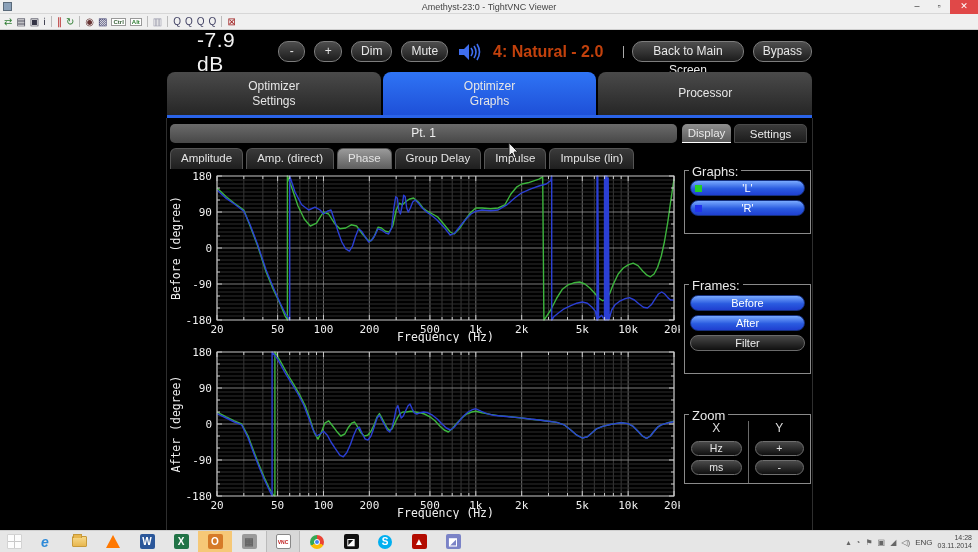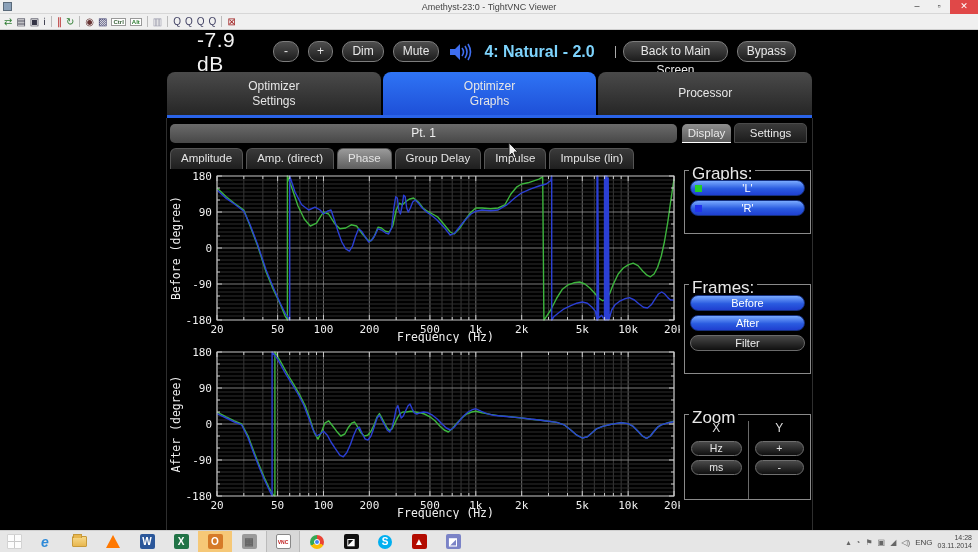--- a/index.html
+++ b/index.html
@@ -31,21 +31,21 @@
   
   .topbar { position:absolute; left:167px; top:6px; width:645px; height:31px;
             display:flex; align-items:center; }
   .db-level { font-size:21px; color:#f2f2f2; margin-left:30px; margin-right:22px;
             letter-spacing:0.5px; }
   .pill { background:linear-gradient(#4e4e4e,#1c1c1c); border:1px solid #7d7d7d;
           border-radius:10px; color:#e8e8e8; font-size:12px; text-align:center;
           height:21px; line-height:19px; margin-right:9px; padding:0 9px; }
   .pill.small { width:33px; padding:0; }
   .speaker { width:27px; height:21px; margin-right:10px; display:flex; align-items:center; }
-  .preset { font-size:16px; font-weight:bold; color:#7dd3fc; margin-right:20px;
+  .preset { font-size:16px; font-weight:bold; color:#c2410c; margin-right:20px;
             white-space:nowrap; }
   .preset-caret { width:1px; height:12px; background:#aaa; margin-right:8px; }
 
   
   .main-tabs { position:absolute; left:167px; top:42px; width:645px; height:43px;
                display:flex; gap:2px; }
   .main-tab { flex:1; border-radius:8px 8px 0 0; background:linear-gradient(#4a4a4a,#262626);
               color:#e6e6e6; font-size:12px; display:flex; flex-direction:column;
               justify-content:center; align-items:center; line-height:15px; }
   .main-tab.active { background:linear-gradient(#2f74f5,#1e50d8); }
@@ -65,34 +65,34 @@
   .gtab { background:linear-gradient(#3a3a3a,#1f1f1f); border:1px solid #555;
             border-bottom:none; border-radius:6px 6px 0 0; color:#e4e4e4; font-size:11.5px;
             line-height:19px; padding:0 10px; white-space:nowrap; }
   .gtab.active { background:linear-gradient(#9a9a9a,#5e5e5e); }
 
   .graph { position:absolute; left:167px; }
   #graph-0 { top:141px; }
   #graph-1 { top:317px; }
 
   
-  .rp-tabs { position:absolute; left:682px; top:94px; height:19px; display:flex; gap:3px;align-items:flex-end; }
+  .rp-tabs { position:absolute; left:682px; top:94px; height:19px; display:flex; gap:3px; }
   .rp-tab { border-radius:5px 5px 0 0; font-size:11.5px; line-height:18px;
             text-align:center; color:#e8e8e8; }
   .rp-tab.display { width:49px; background:linear-gradient(#8f8f8f,#5a5a5a);
             border-bottom:1px solid #fff; }
   .rp-tab.settings { width:73px; background:linear-gradient(#3a3a3a,#1c1c1c);
             border:1px solid #4a4a4a; }
 
   .fieldset { position:absolute; border:1px solid #8a8a8a; }
   .fieldset .legend { position:absolute; top:-7px; left:4px; background:#000;
-            color:#e8e8e8; font-size:17px; padding:0 3px; }
+            color:#e8e8e8; font-size:13px; padding:0 3px; }
   .graphs-box { left:684px; top:140px; width:127px; height:64px; }
   .frames-box { left:684px; top:254px; width:127px; height:90px; }
-  .zoom-box   { left:684px; top:384px; width:127px; height:86px; }
+  .zoom-box   { left:684px; top:384px; width:127px; height:70px; }
 
   .blue-pill { position:relative; height:16px; margin:4px 5px 0 5px;
             border-radius:8px; background:linear-gradient(#79aaff 0%, #2a5be0 55%, #1f3fd0 100%);
             border:1px solid #16307f; color:#fff; font-size:11px; text-align:center;
             line-height:15px; }
   .blue-pill .ind { position:absolute; left:4px; top:4px; width:7px; height:7px; }
   .ind.green { background:#25d025; }
   .ind.blue  { background:#2233ee; }
   .dark-pill { height:16px; margin:4px 5px 0 5px; border-radius:8px;
             background:linear-gradient(#484848,#101010); border:1px solid #6a6a6a;
@@ -203,21 +203,21 @@
       <svg width="26" height="20" viewBox="0 0 26 20">
         <polygon points="2,7 7,7 12,2 12,18 7,13 2,13" fill="#3f6ef0"></polygon>
         <path d="M14 6 Q17 10 14 14" stroke="#3f6ef0" stroke-width="1.6" fill="none"></path>
         <path d="M17 4 Q21 10 17 16" stroke="#3f6ef0" stroke-width="1.6" fill="none"></path>
         <path d="M20 2 Q25 10 20 18" stroke="#3f6ef0" stroke-width="1.6" fill="none"></path>
       </svg>
     </div>
     <span class="preset">4: Natural - 2.0</span>
     <span class="preset-caret"></span>
     <div class="pill">Back to Main Screen</div>
-    <div class="pill" style="margin-right:16px;">Bypass</div>
+    <div class="pill" style="margin-right:0;">Bypass</div>
   </div>
 
   <div class="main-tabs">
     <div class="main-tab">
       <span>Optimizer</span>
       <span>Settings</span>
     </div>
     <div class="main-tab active">
       <span>Optimizer</span>
       <span>Graphs</span>

